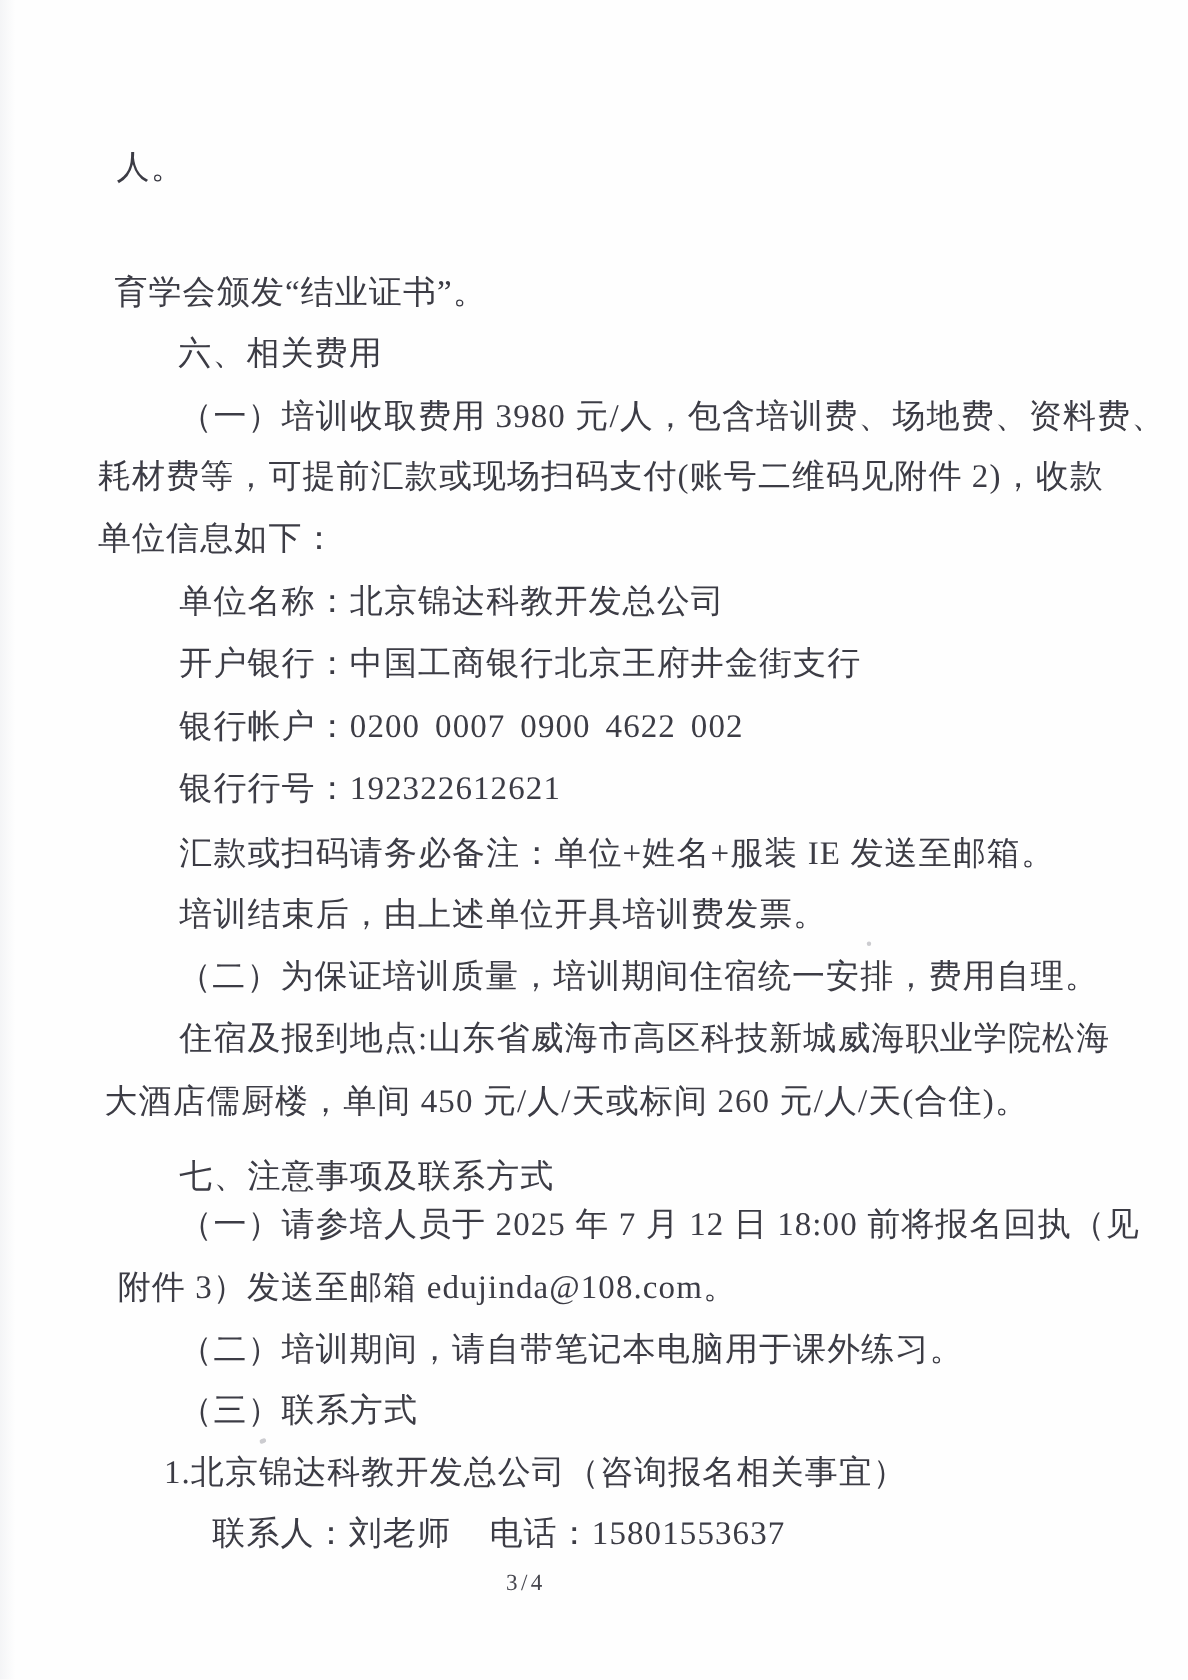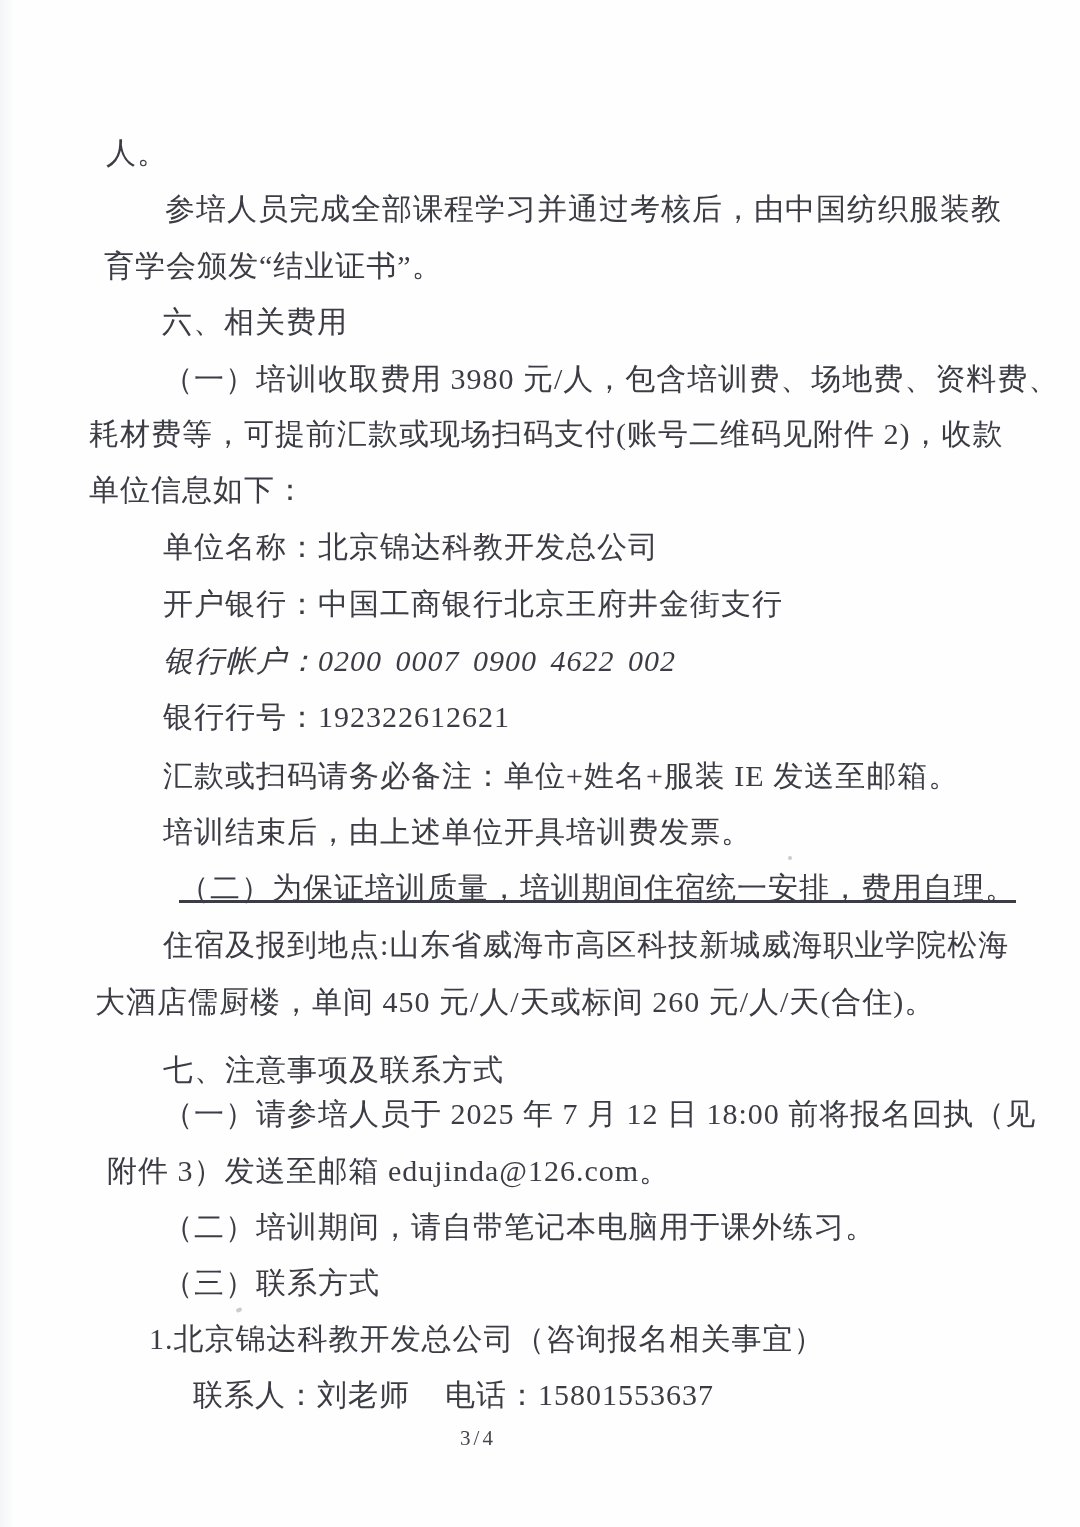--- a/index.html
+++ b/index.html
@@ -40,25 +40,25 @@
 
   .l1  { top: 136px; left: 106px; }
   .l2  { top: 192px; left: 165px; }
   .l3  { top: 249px; left: 104px; }
   .l4  { top: 305px; left: 162px; }
   .l5  { top: 362px; left: 163px; }
   .l6  { top: 417px; left: 89px;  }
   .l7  { top: 473px; left: 89px;  }
   .l8  { top: 530px; left: 163px; }
   .l9  { top: 587px; left: 163px; }
-  .l10 { top: 644px; left: 163px; font-style: italic; }
+  .l10 { top: 644px; left: 163px; }
   .l11 { top: 700px; left: 163px; }
   .l12 { top: 759px; left: 163px; }
   .l13 { top: 815px; left: 163px; }
-  .l14 { top: 871px; left: 179px; text-decoration: underline; }
+  .l14 { top: 871px; left: 162px; }
   .l15 { top: 928px; left: 163px; }
   .l16 { top: 985px; left: 95px;  }
   .l17 { top: 1041px; left: 163px; margin-top: 12px; }
   .l18 { top: 1097px; left: 163px; }
   .l19 { top: 1154px; left: 107px; }
   .l20 { top: 1210px; left: 163px; }
   .l21 { top: 1266px; left: 163px; }
   .l22 { top: 1322px; left: 149px; }
   .contact-person { top: 1378px; left: 193px; }
   .contact-phone  { top: 1378px; left: 445px; }
@@ -85,38 +85,37 @@
   .speck-a { top: 856px; left: 788px; width: 4px; height: 4px; }
   .speck-b { top: 1308px; left: 236px; width: 6px; height: 4px; border-radius: 2px; transform: rotate(-20deg); }
 </style>
 </head>
 <body>
 
 <div class="page">
   <div class="scan-edge"></div>
 
   <div class="line l1">人。</div>
-  <div class="line l2">参培人员完成全部课程学习并通过考核后，由中国纺织服装教</div>
   <div class="line l3">育学会颁发“结业证书”。</div>
   <div class="line l4">六、相关费用</div>
   <div class="line l5">（一）培训收取费用 3980 元/人，包含培训费、场地费、资料费、</div>
   <div class="line l6">耗材费等，可提前汇款或现场扫码支付(账号二维码见附件 2)，收款</div>
   <div class="line l8">单位名称：北京锦达科教开发总公司</div>
   <div class="line l7">单位信息如下：</div>
   <div class="line l9">开户银行：中国工商银行北京王府井金街支行</div>
   <div class="line l10 numgap">银行帐户：0200 0007 0900 4622 002</div>
   <div class="line l11">银行行号：192322612621</div>
   <div class="line l12">汇款或扫码请务必备注：单位+姓名+服装 IE 发送至邮箱。</div>
   <div class="line l13">培训结束后，由上述单位开具培训费发票。</div>
   <div class="line l14">（二）为保证培训质量，培训期间住宿统一安排，费用自理。</div>
   <div class="line l15">住宿及报到地点:山东省威海市高区科技新城威海职业学院松海</div>
   <div class="line l16">大酒店儒厨楼，单间 450 元/人/天或标间 260 元/人/天(合住)。</div>
   <div class="line l17">七、注意事项及联系方式</div>
   <div class="line l18">（一）请参培人员于 2025 年 7 月 12 日 18:00 前将报名回执（见</div>
-  <div class="line l19">附件 3）发送至邮箱 edujinda@126.com。</div>
+  <div class="line l19">附件 3）发送至邮箱 edujinda@108.com。</div>
   <div class="line l20">（二）培训期间，请自带笔记本电脑用于课外练习。</div>
   <div class="line l21">（三）联系方式</div>
   <div class="line l22">1.北京锦达科教开发总公司（咨询报名相关事宜）</div>
 
   <div class="line contact-person">联系人：刘老师</div>
   <div class="line contact-phone">电话：15801553637</div>
 
   <div class="page-number">3/4</div>
 
   <div class="speck speck-a"></div>

